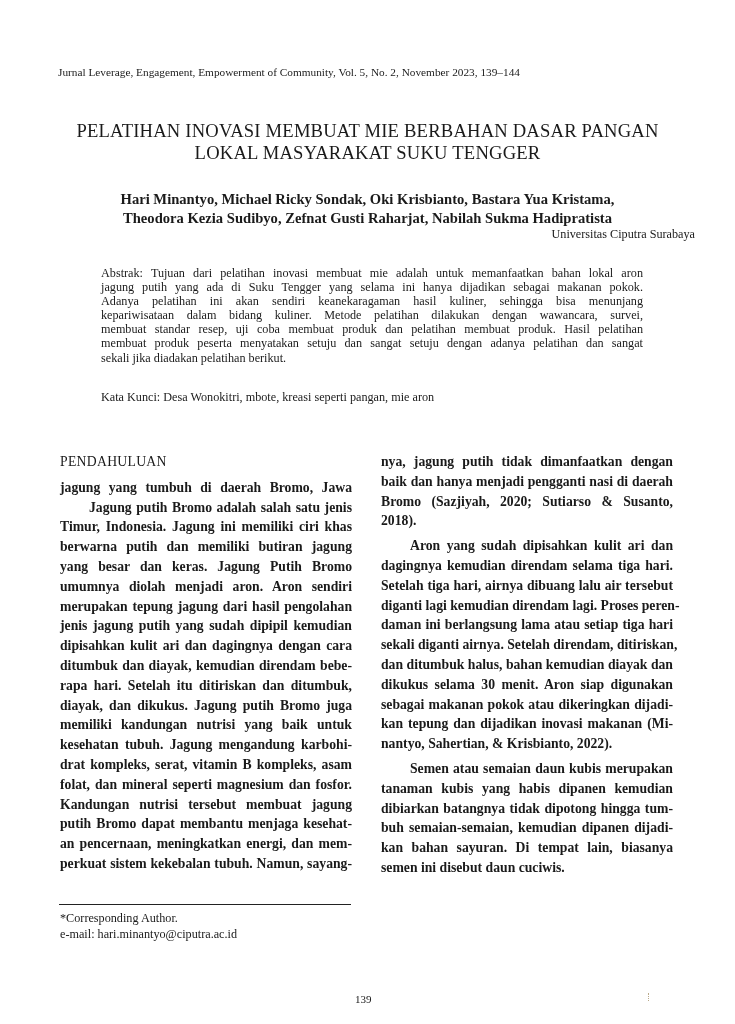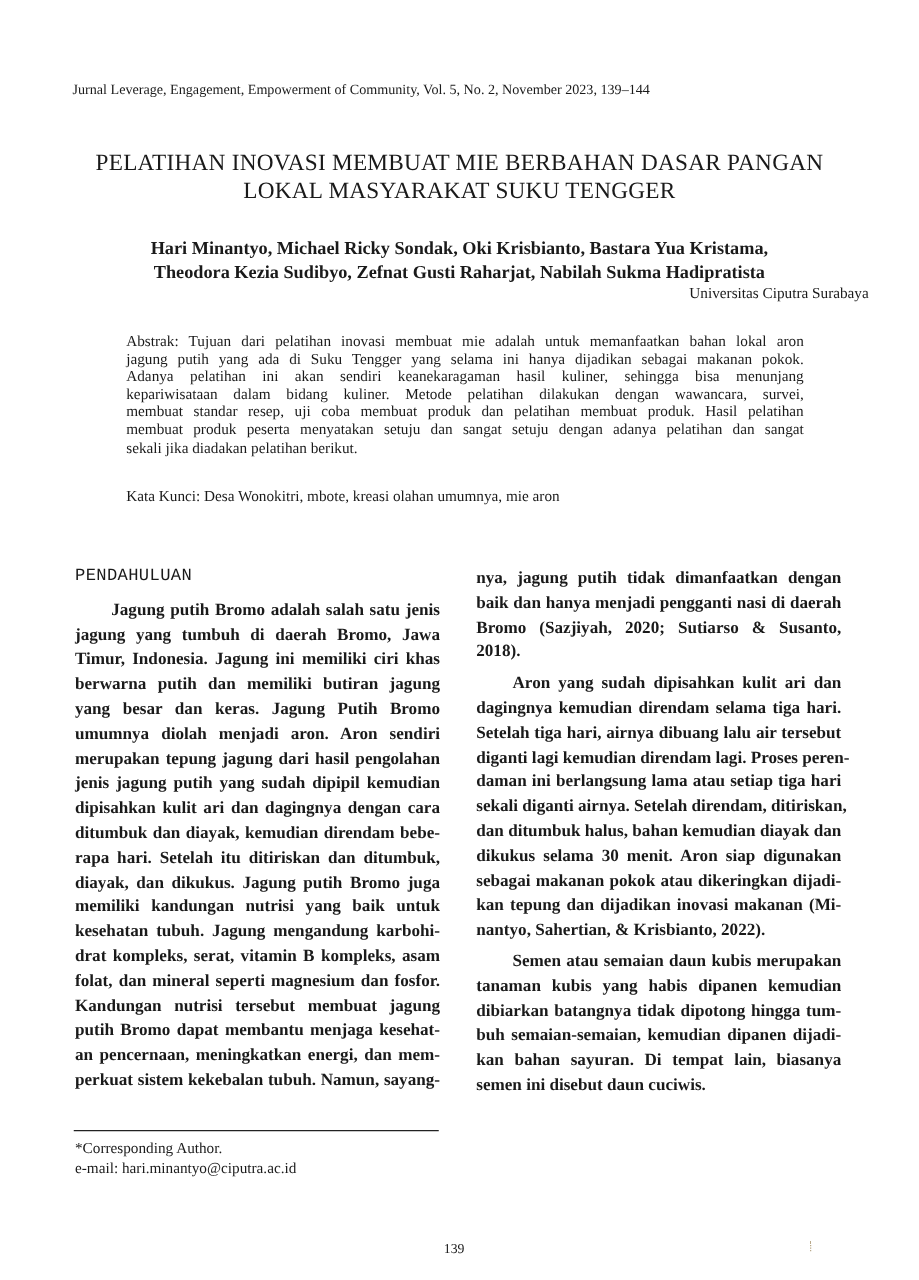--- a/index.html
+++ b/index.html
@@ -30,21 +30,21 @@
   .keywords {
     position: absolute; left: 101px; width: 542px; top: 390px;
     font-size: 12.2px;
   }
   .col {
     position: absolute; width: 292px; font-size: 13.7px; line-height: 19.8px;
     text-align: justify; hyphens: manual;
   }
   .col-left { left: 60px; top: 452px; }
   .col-right { left: 381px; top: 452px; }
-  .section-heading { font-size: 13.7px; margin: 0 0 6px 0; letter-spacing: 0.3px; font-family: Liberation Mono, monospace; }
+  .section-heading { font-size: 13.7px; margin: 0 0 6px 0; letter-spacing: 0.3px; }
   .para { margin: 0; font-weight: bold; }
   .line { display: block; text-align: justify; text-align-last: justify; white-space: nowrap; }
   .line.last { text-align-last: left; }
   .footnote-rule {
     position: absolute; left: 59px; top: 904px; width: 292px; height: 0;
     border-top: 1.3px solid #222;
   }
   .footnote {
     position: absolute; left: 60px; top: 910px; font-size: 12.2px; line-height: 16px;
   }
@@ -77,28 +77,28 @@
   <span class="line">jagung putih yang ada di Suku Tengger yang selama ini hanya dijadikan sebagai makanan pokok.</span>
   <span class="line">Adanya pelatihan ini akan sendiri keanekaragaman hasil kuliner, sehingga bisa menunjang</span>
   <span class="line">kepariwisataan dalam bidang kuliner. Metode pelatihan dilakukan dengan wawancara, survei,</span>
   <span class="line">membuat standar resep, uji coba membuat produk dan pelatihan membuat produk. Hasil pelatihan</span>
   <span class="line">membuat produk peserta menyatakan setuju dan sangat setuju dengan adanya pelatihan dan sangat</span>
   <span class="line last">sekali jika diadakan pelatihan berikut.</span>
 </div>
 
 <div class="keywords">
   <span>Kata Kunci:</span>
-  <span>Desa Wonokitri, mbote, kreasi olahan umumnya, mie aron</span>
+  <span>Desa Wonokitri, mbote, kreasi seperti pangan, mie aron</span>
 </div>
 
 <div class="col col-left">
   <div class="section-heading">PENDAHULUAN</div>
   <div class="para">
+    <span class="line">jagung yang tumbuh di daerah Bromo, Jawa</span>
     <span class="line" style="padding-left:29px">Jagung putih Bromo adalah salah satu jenis</span>
-    <span class="line">jagung yang tumbuh di daerah Bromo, Jawa</span>
     <span class="line">Timur, Indonesia. Jagung ini memiliki ciri khas</span>
     <span class="line">berwarna putih dan memiliki butiran jagung</span>
     <span class="line">yang besar dan keras. Jagung Putih Bromo</span>
     <span class="line">umumnya diolah menjadi aron. Aron sendiri</span>
     <span class="line">merupakan tepung jagung dari hasil pengolahan</span>
     <span class="line">jenis jagung putih yang sudah dipipil kemudian</span>
     <span class="line">dipisahkan kulit ari dan dagingnya dengan cara</span>
     <span class="line">ditumbuk dan diayak, kemudian direndam bebe-</span>
     <span class="line">rapa hari. Setelah itu ditiriskan dan ditumbuk,</span>
     <span class="line">diayak, dan dikukus. Jagung putih Bromo juga</span>

